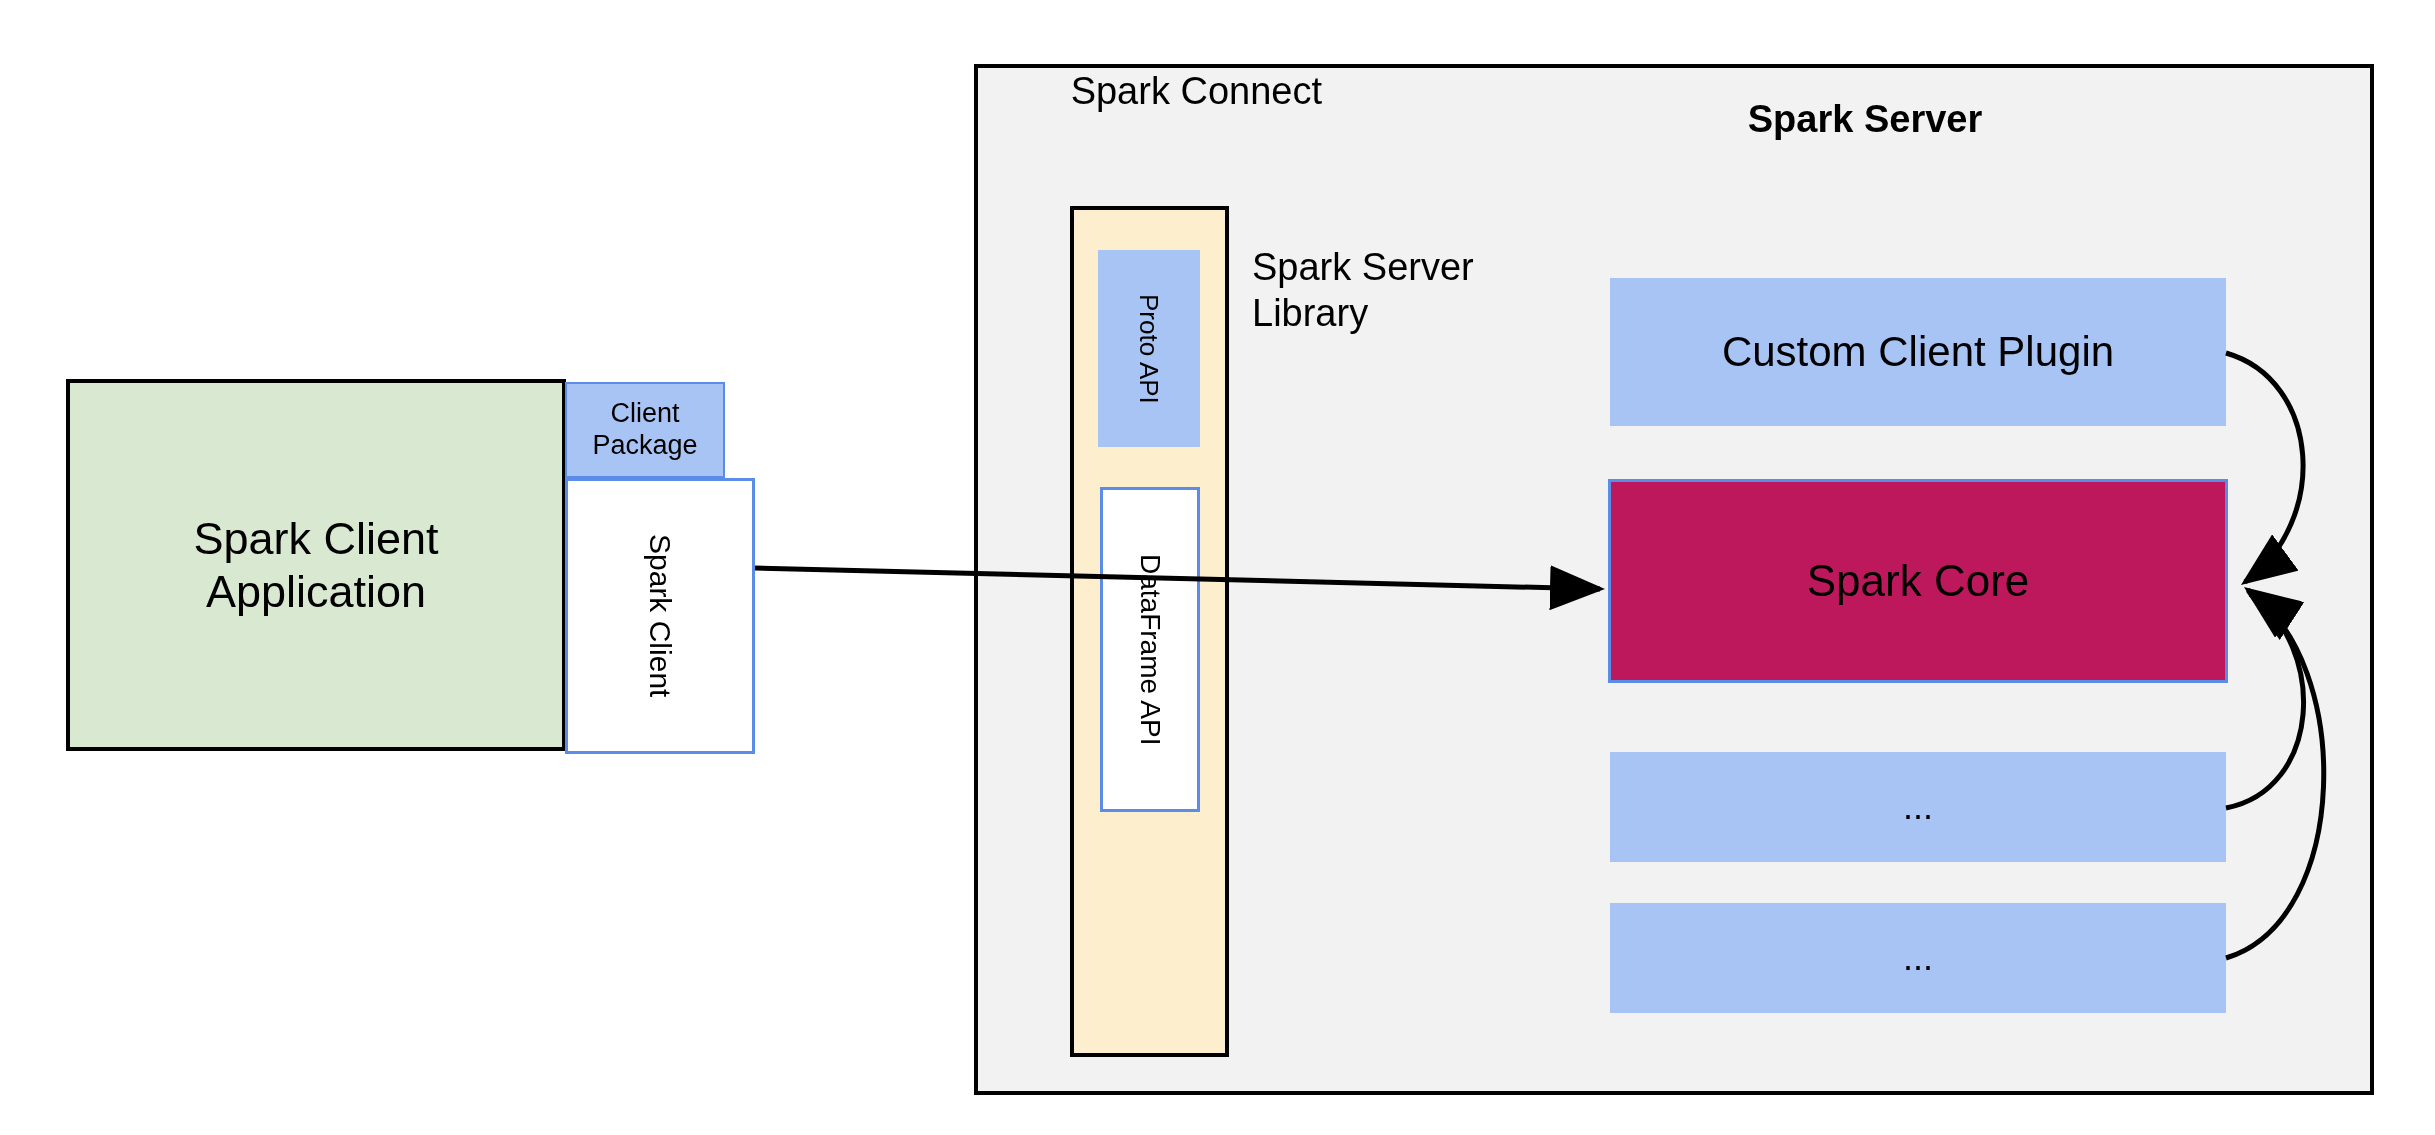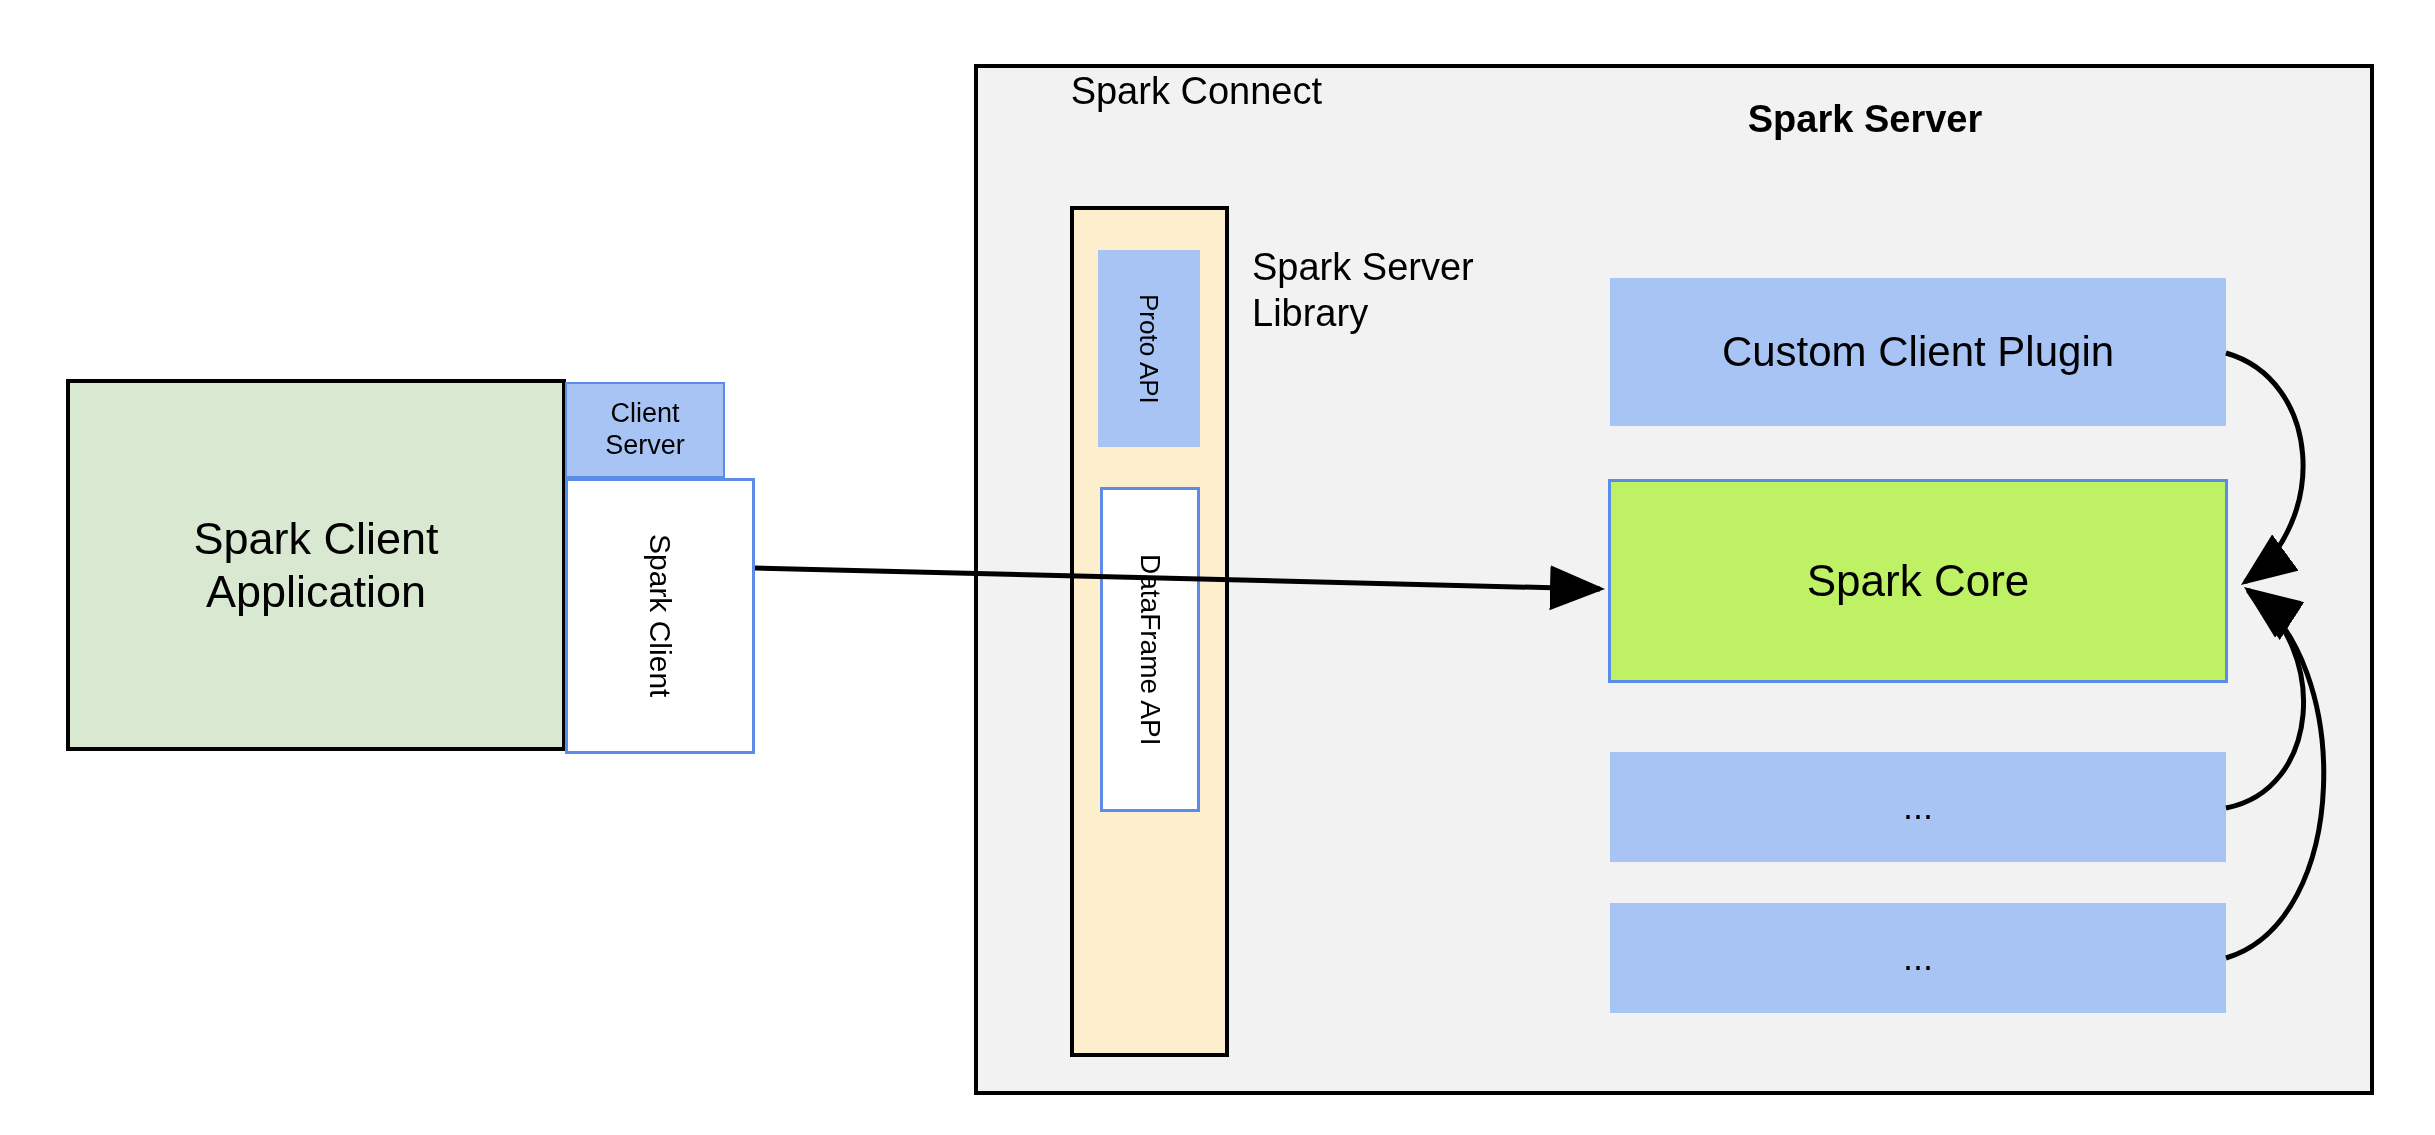--- a/index.html
+++ b/index.html
@@ -102,21 +102,21 @@
   }
 
   
   #custom-library-plugin-box {
     left: 1610px; top: 278px; width: 616px; height: 148px;
     background: #a8c4f5;
     font-size: 42px;
   }
   #spark-core-box {
     left: 1608px; top: 479px; width: 620px; height: 204px;
-    background: #bef264;
+    background: #be185d;
     border: 3px solid #5b8ce8;
     font-size: 44px;
   }
   #ellipsis-box-1 {
     left: 1610px; top: 752px; width: 616px; height: 110px;
     background: #a8c4f5;
     font-size: 36px;
   }
   #ellipsis-box-2 {
     left: 1610px; top: 903px; width: 616px; height: 110px;
@@ -138,21 +138,21 @@
   <div class="box" id="client-app-box">
     <div>
       <div>Spark Client</div>
       <div>Application</div>
     </div>
   </div>
 
   <div class="box" id="client-package-box">
     <div>
       <div>Client</div>
-      <div>Server</div>
+      <div>Package</div>
     </div>
   </div>
 
   <div class="box" id="spark-client-box">
     <span class="vtext">Spark Client</span>
   </div>
 
   <div id="server-panel"></div>
 
   <div id="spark-connect-api-label">

